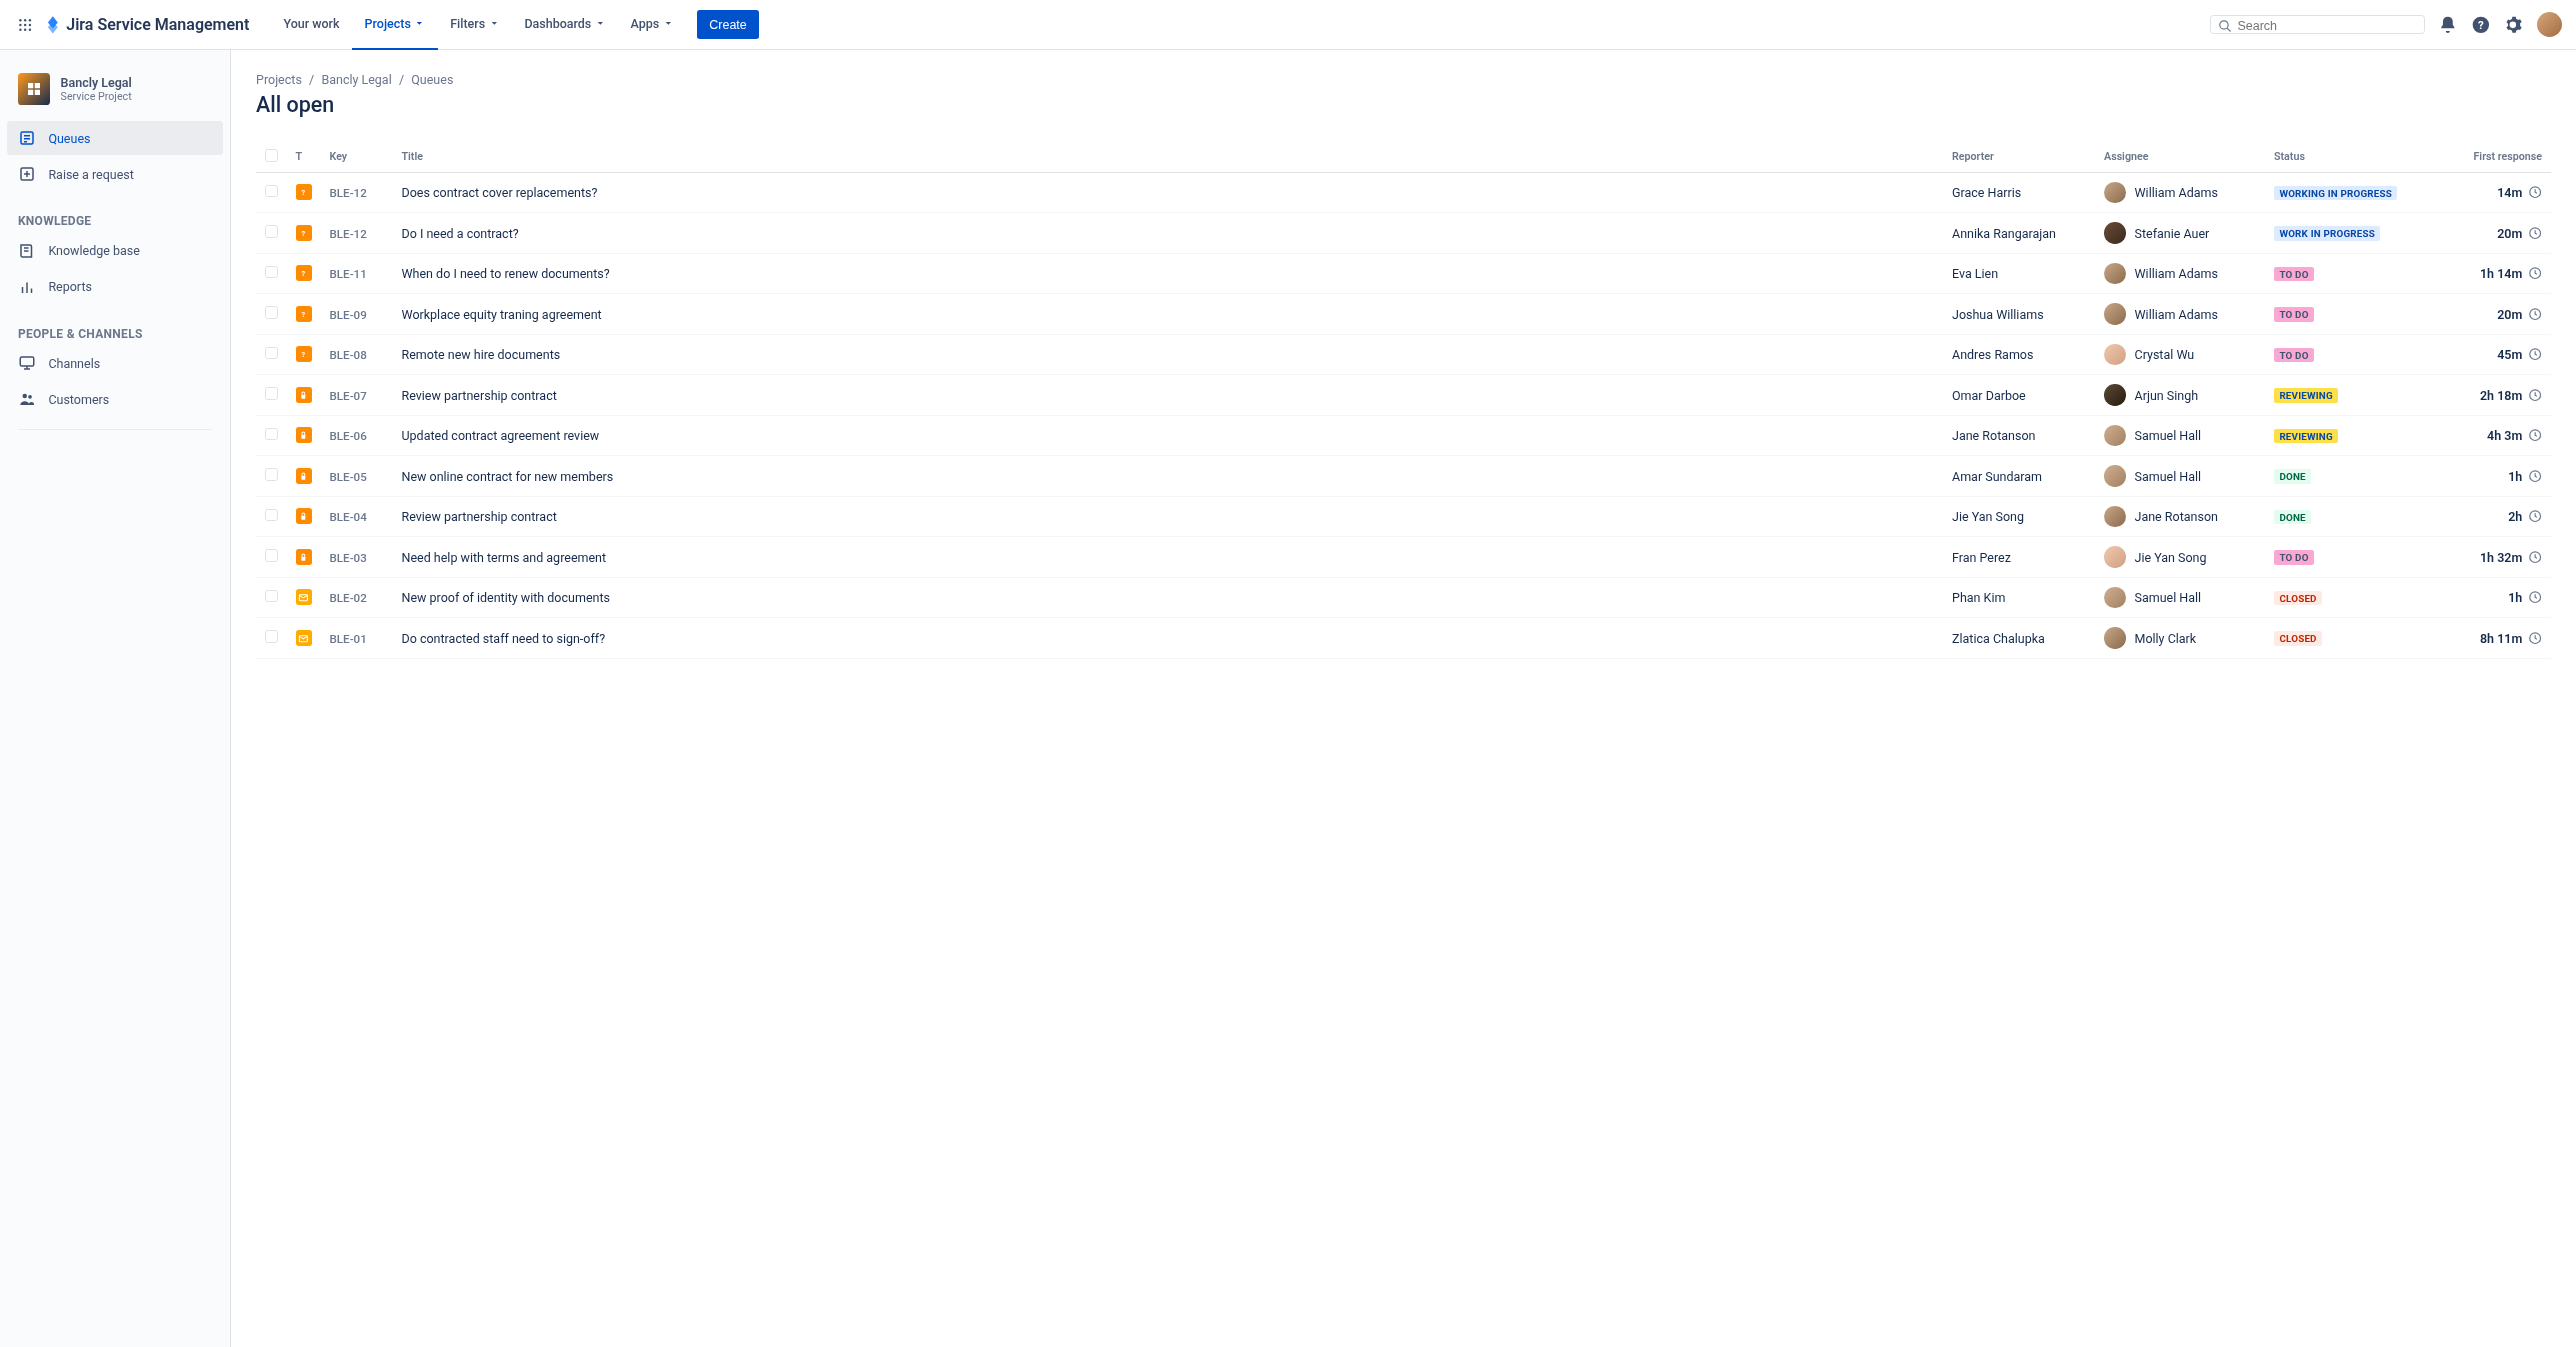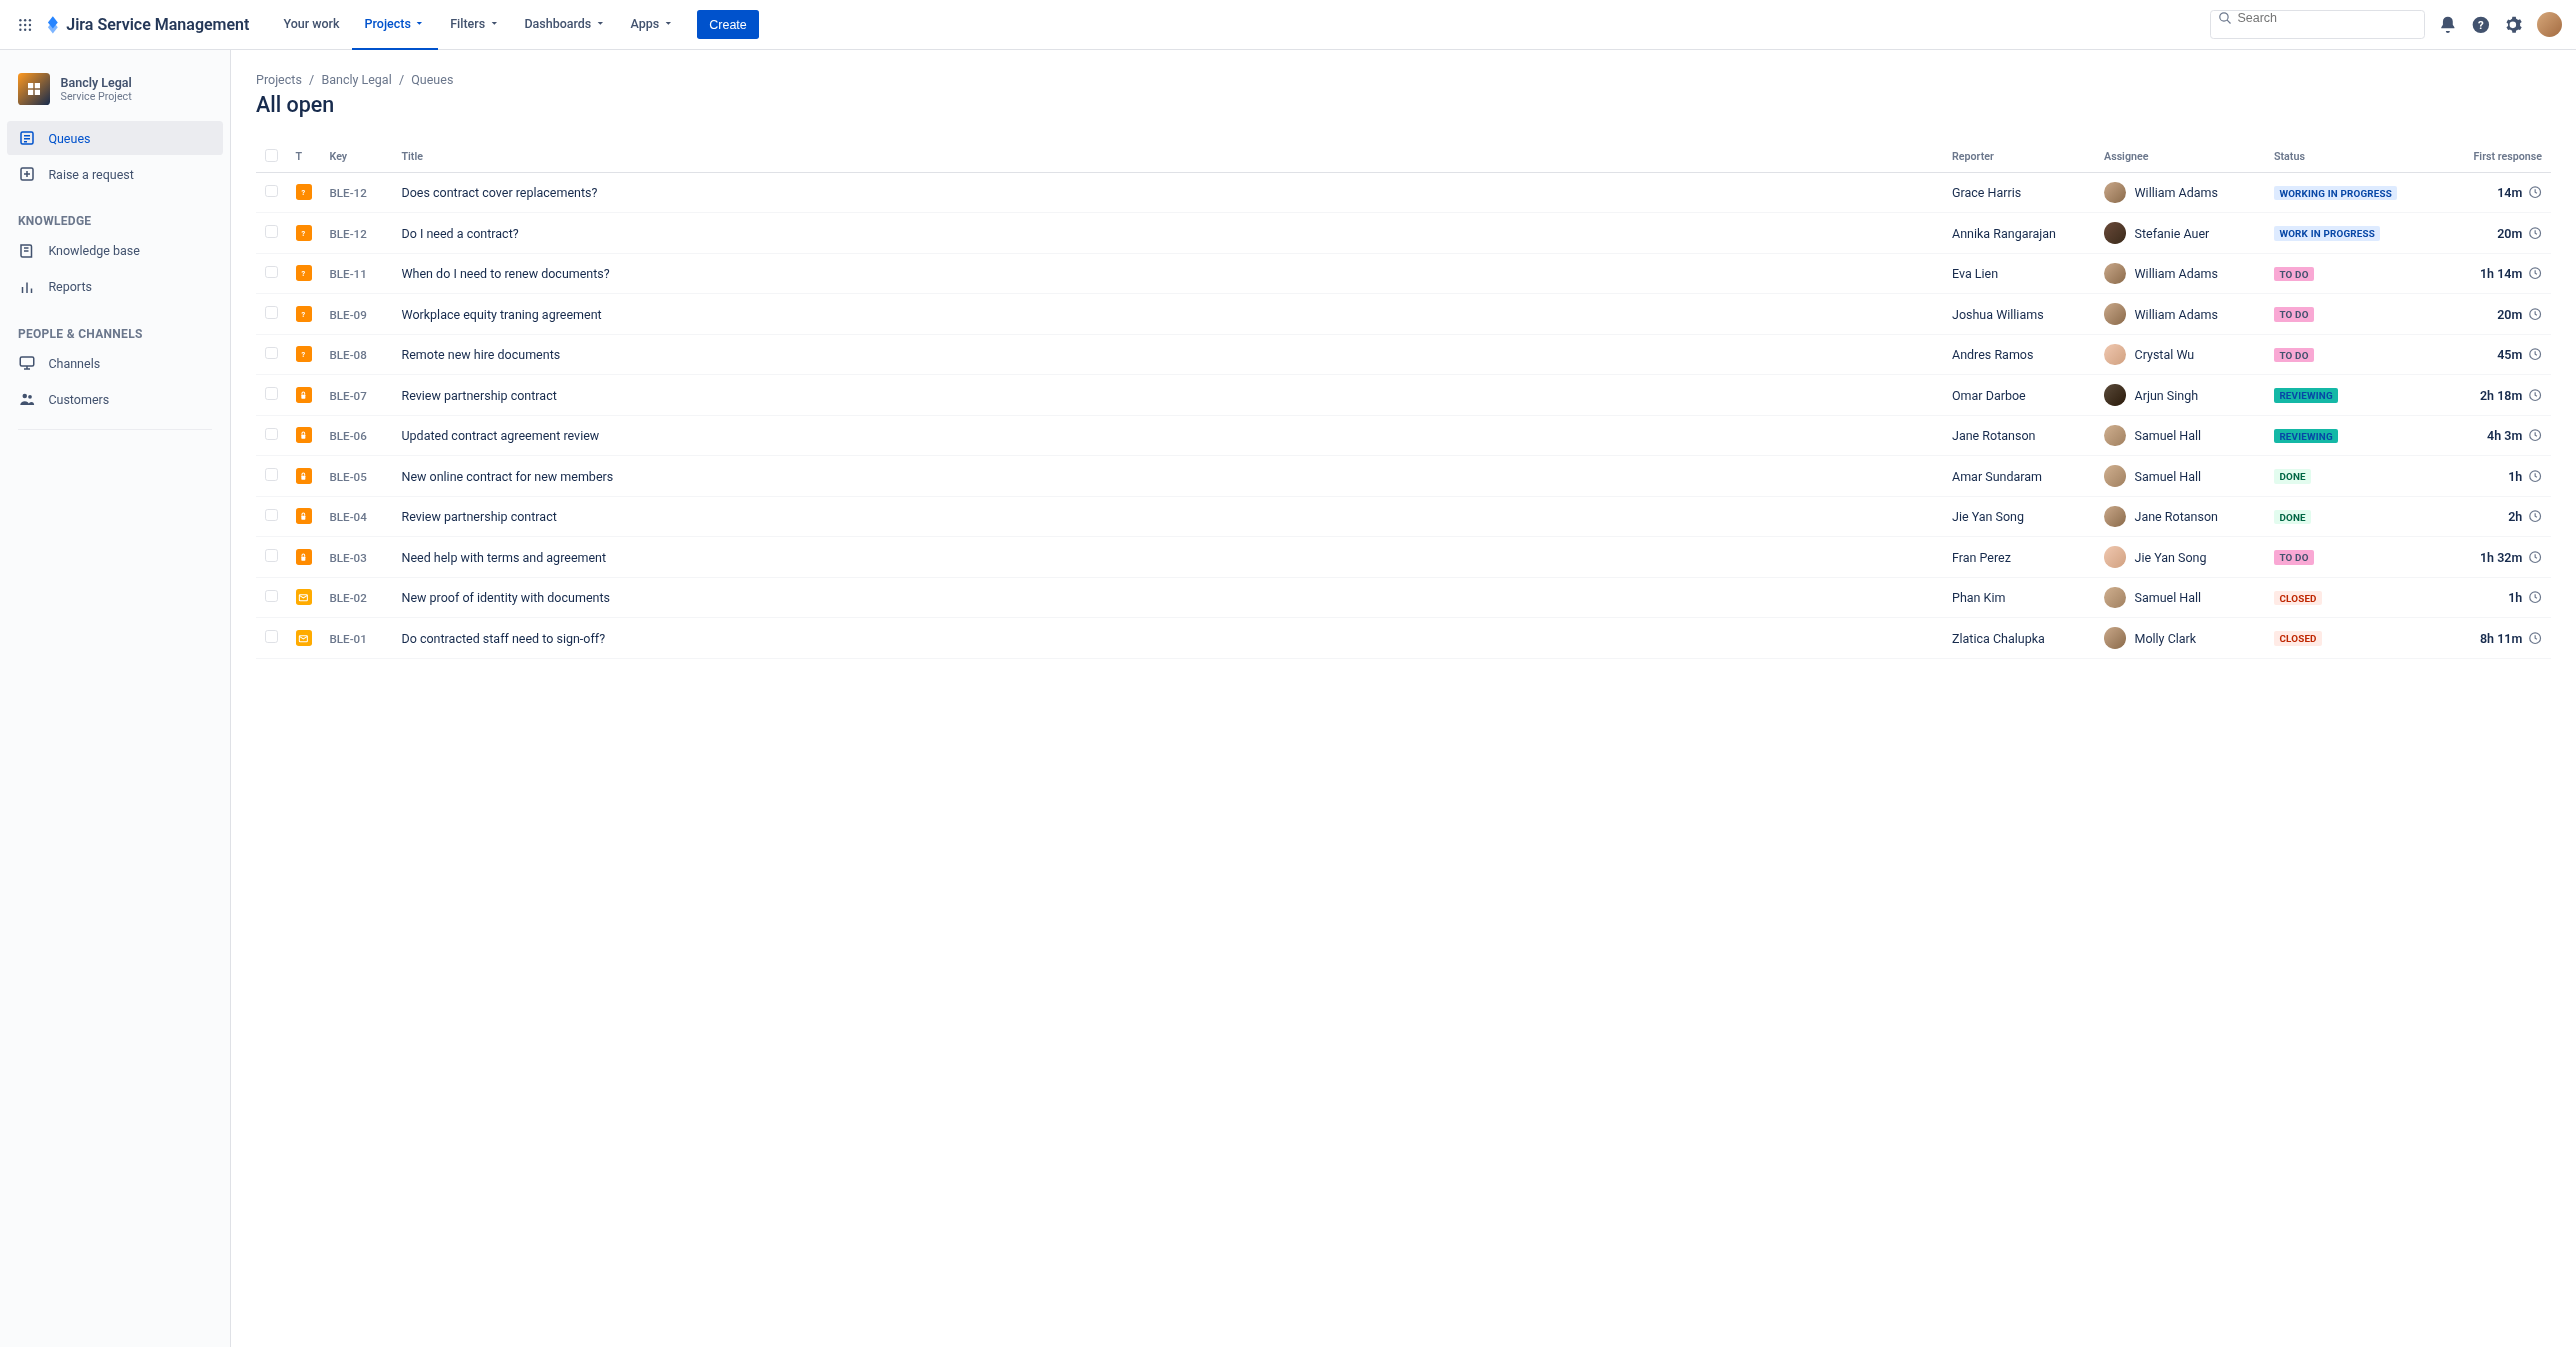--- a/index.html
+++ b/index.html
@@ -9,21 +9,21 @@
 .header { display: flex; align-items: center; height: 50px; padding: 0 14.3px; border-bottom: 0.9px solid #DFE1E6; }
 .app-switcher { width: 21.5px; height: 21.5px; padding: 3.6px; cursor: pointer; margin-right: 7.2px; display:flex; align-items:center; justify-content:center; }
 .app-switcher svg { width: 18px; height: 18px; }
 .logo { display: flex; align-items: center; margin-right: 21.5px; font-weight: 600; font-size: 16px; color: #253858; }
 .logo svg { width: 19.7px; height: 19.7px; margin-right: 3.6px; }
 .nav { display: flex; align-items: center; flex: 1; }
 .nav-item { padding: 14.3px 12.5px; cursor: pointer; font-weight: 500; color: #42526E; display: flex; align-items: center; height: 50px; border-bottom: 2.7px solid transparent; }
 .nav-item.active { color: #0052CC; border-bottom-color: #0052CC; }
 .nav-item .chevron { margin-left: 3.6px; width: 10.7px; height: 10.7px; }
 .create-btn { background: #0052CC; color: #fff; border: none; padding: 7.2px 12.5px; border-radius: 2.7px; font-weight: 500; cursor: pointer; margin-left: 10.7px; font-size: 12.5px; }
-.search-box { display: flex; align-items: flex-start; width: 215px; height: 29px; border: 1.8px solid #DFE1E6; border-radius: 3.6px; padding: 0 7.2px; margin-left: auto; margin-right: 7.2px; }
+.search-box { display: flex; align-items: flex-end; width: 215px; height: 19px; border: 1.8px solid #DFE1E6; border-radius: 3.6px; padding: 0 7.2px; margin-left: auto; margin-right: 7.2px; }
 .search-box svg { width: 14.3px; height: 14.3px; color: #6B778C; margin-right: 5.4px; }
 .search-box input { border: none; outline: none; flex: 1; font-size: 12.5px; color: #172B4D; }
 .header-icon { width: 29px; height: 29px; display: flex; align-items: center; justify-content: center; cursor: pointer; color: #42526E; margin: 0 1.8px; }
 .header-icon svg { width: 19.7px; height: 19.7px; }
 .avatar { width: 25px; height: 25px; border-radius: 50%; background: linear-gradient(135deg, #d6a77a, #a36b41); margin-left: 7.2px; cursor: pointer; }
 
 
 .layout { display: flex; height: calc(100vh - 50px); }
 .sidebar { width: 231px; border-right: 0.9px solid #DFE1E6; padding: 18px 7.2px; background: #FAFBFC; overflow-y: auto; }
 .project-header { display: flex; align-items: center; padding: 5.4px 10.7px 16px 10.7px; }
@@ -56,21 +56,21 @@
 .type-l { background: #FF8B00; }
 .type-m { background: #FFAB00; }
 .type-icon svg { width: 10.7px; height: 10.7px; }
 .key { color: #6B778C; font-size: 11.6px; font-weight: 500; }
 .title-cell { color: #172B4D; font-size: 12.5px; }
 .assignee { display: flex; align-items: center; }
 .assignee-av { width: 21.5px; height: 21.5px; border-radius: 50%; margin-right: 9px; flex-shrink: 0; }
 .status-pill { display: inline-block; padding: 1.8px 5.4px; border-radius: 2px; font-size: 9.8px; font-weight: 700; letter-spacing: 0.2px; }
 .st-inprogress { background: #DEEBFF; color: #0747A6; }
 .st-todo { background: #f9a8d4; color: #42526E; }
-.st-reviewing { background: #14b8a6; color: #0747A6; }
+.st-reviewing { background: #fde047; color: #0747A6; }
 .st-done { background: #E3FCEF; color: #006644; }
 .st-closed { background: #FFEBE6; color: #BF2600; }
 .resp { display: inline-flex; align-items: center; justify-content: flex-end; font-weight: 600; color: #172B4D; }
 .resp svg { width: 14.3px; height: 14.3px; margin-left: 5.4px; color: #6B778C; }
 
 .av0 { background: linear-gradient(135deg,#c9a88a,#8a6a4a); }
 .av1 { background: linear-gradient(135deg,#6a4a3a,#3a2a1a); }
 .av2 { background: linear-gradient(135deg,#f0c8b0,#d0a080); }
 .av3 { background: linear-gradient(135deg,#5a4a3a,#2a1a0a); }
 .av4 { background: linear-gradient(135deg,#d0b090,#a08060); }

